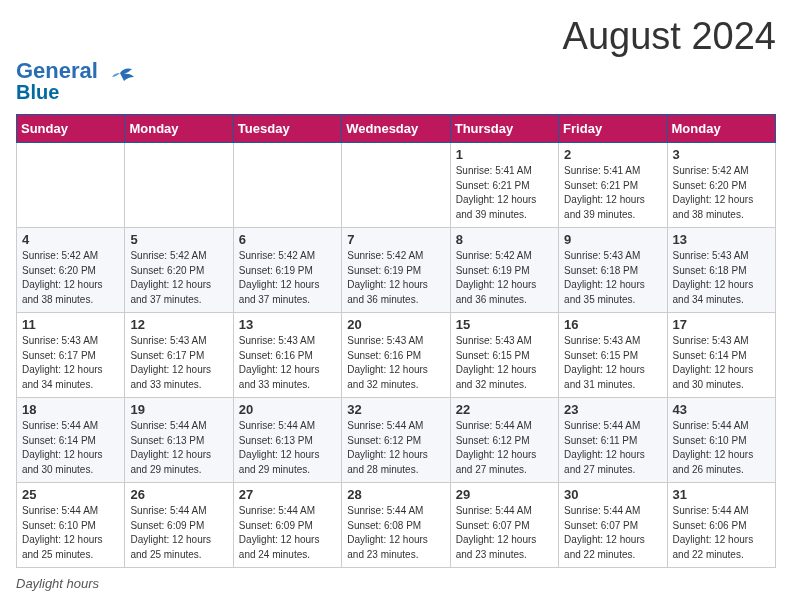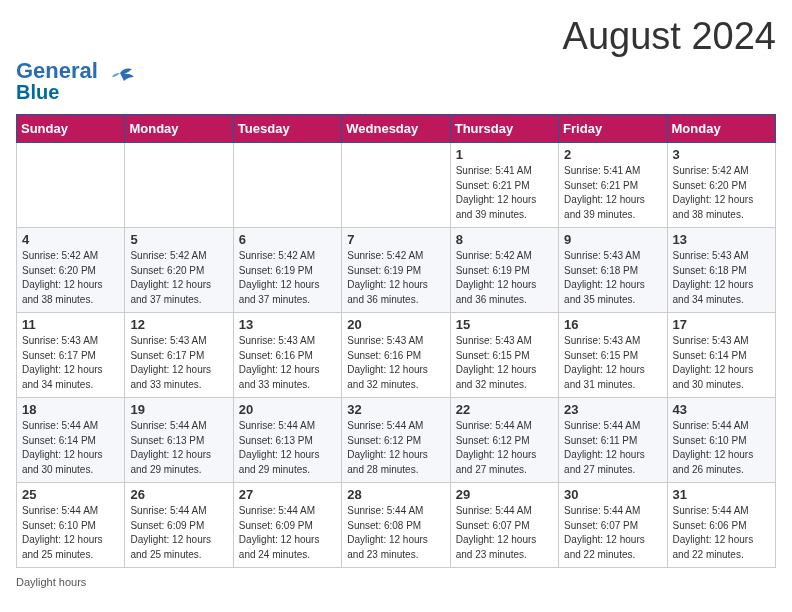--- a/index.html
+++ b/index.html
@@ -70,23 +70,24 @@
     .day-info {
       font-size: 10px;
       line-height: 1.45;
       color: #333;
     }
     .empty-cell {
       background: #fff !important;
     }
     .footer {
       margin-top: 8px;
-      font-size: 11px;
+      font-size: 13px;
       color: #555;
       text-align: left;
+      font-style: italic;
     }
   </style>
 </head>
 <body>
 
 <div class="header">
   <div class="logo">
     <div style="display:flex;align-items:center;gap:4px;">
       <div style="display:flex;flex-direction:column;line-height:1;">
         <span style="font-size:22px;font-weight:bold;color:#2a6db5;">General</span>

